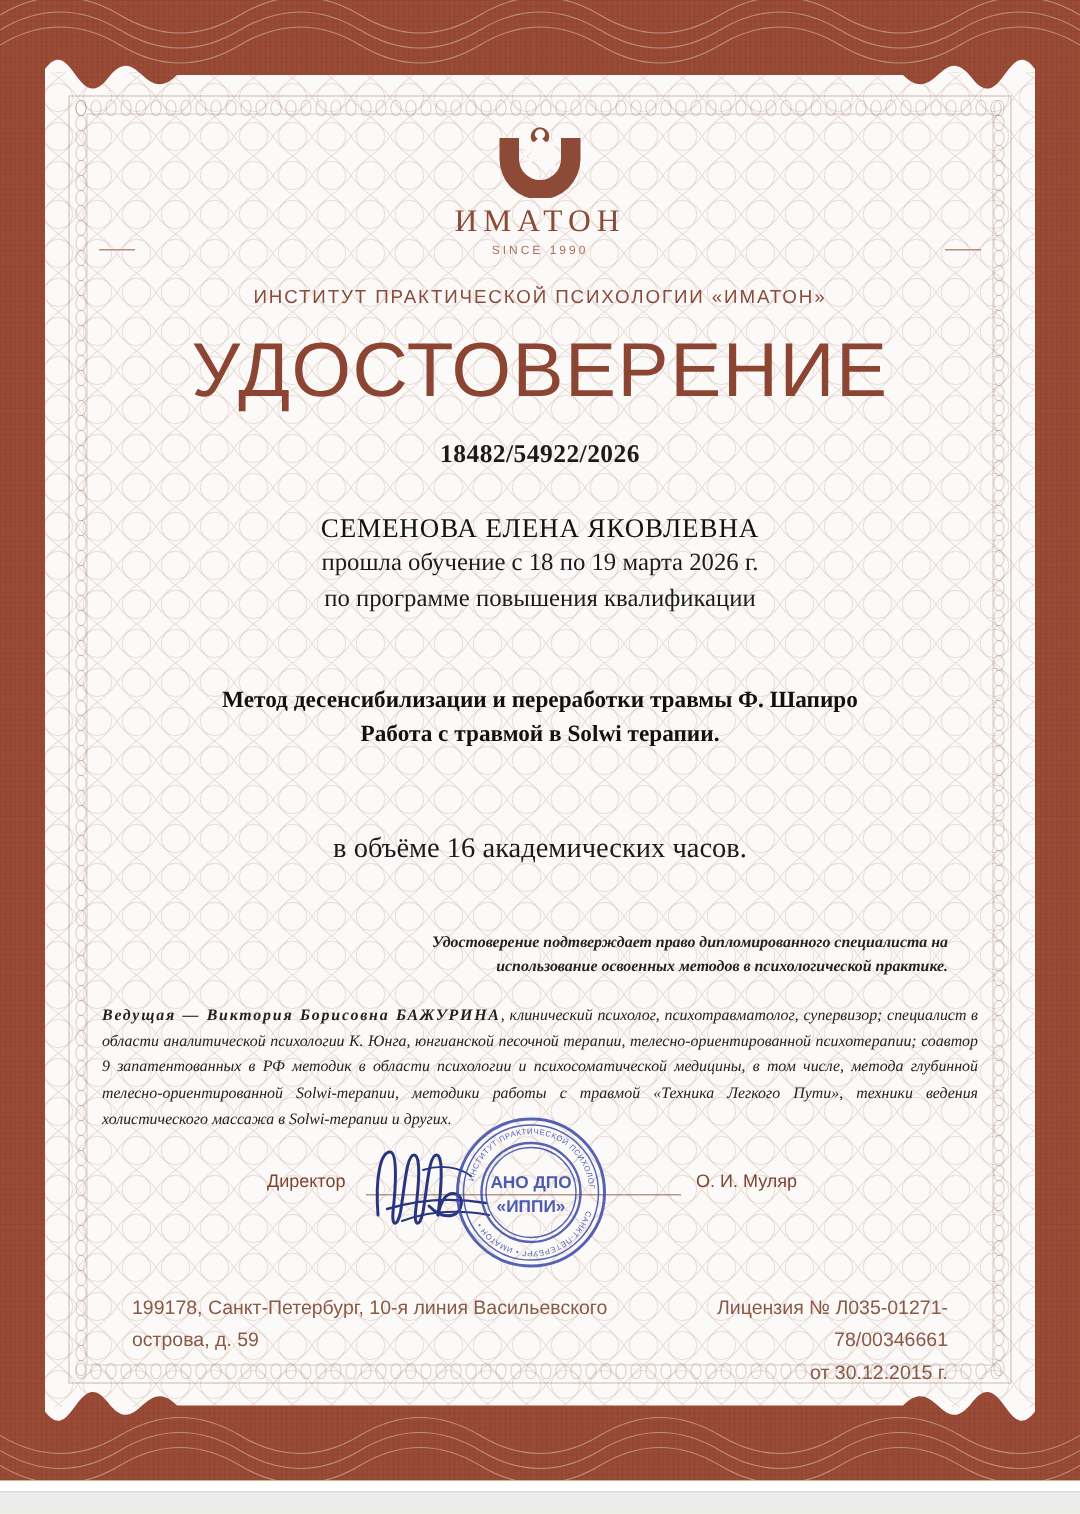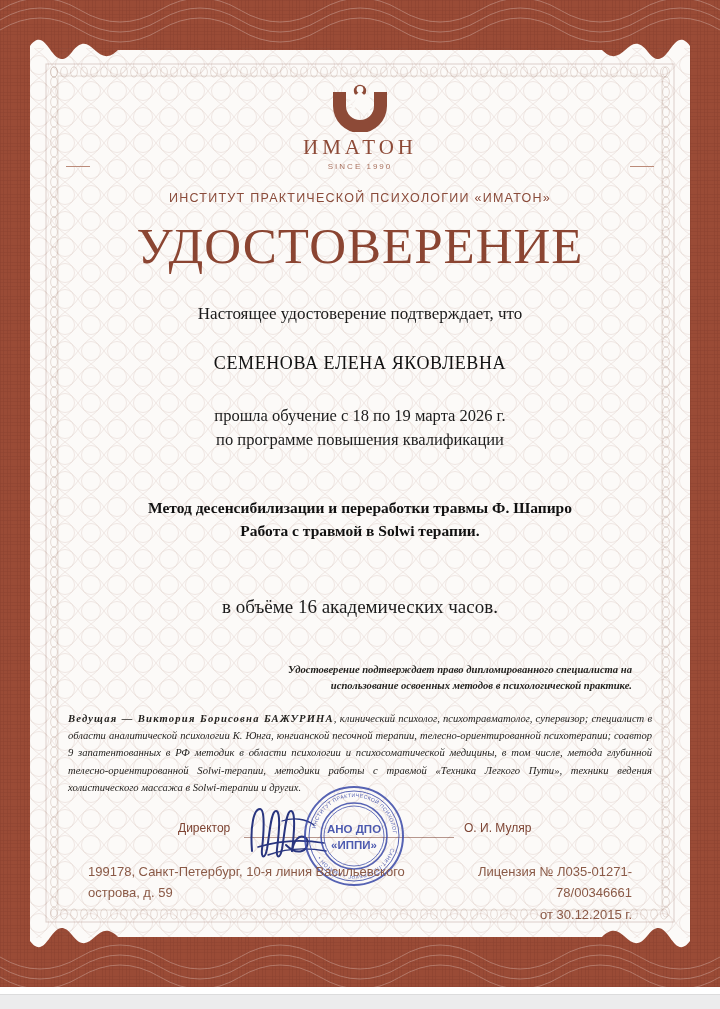--- a/index.html
+++ b/index.html
@@ -101,21 +101,21 @@
     text-align: center;
     font-family: "Liberation Sans", sans-serif;
     font-size: 12.5px;
     letter-spacing: 1.25px;
     color: #8a4b3a;
   }
 
   .doc-title {
     margin-top: 16px;
     text-align: center;
-    font-family: Liberation Serif, serif;
+    font-family: Liberation Sans, sans-serif;
     font-size: 51px;
     letter-spacing: 1px;
     color: #8b4532;
     line-height: 1;
   }
 
   .doc-number {
     margin-top: 21px;
     text-align: center;
     font-family: "Liberation Serif", serif;
@@ -135,21 +135,20 @@
   .recipient-name {
     margin-top: 29px;
     text-align: center;
     font-size: 18px;
     font-weight: normal;
     letter-spacing: 0.6px;
     color: #111111;
   }
 
   .study-period {
-    margin-top: 30px;
     text-align: center;
     font-size: 16.5px;
     color: #1b1b1b;
     line-height: 1.45;
   }
 
   .course-title {
     margin-top: 44px;
     text-align: center;
     font-size: 15.5px;
@@ -624,22 +623,22 @@
         <span class="rule"></span>
         <span>SINCE 1990</span>
         <span class="rule"></span>
       </div>
     </div>
 
     <div class="institute-line">ИНСТИТУТ ПРАКТИЧЕСКОЙ ПСИХОЛОГИИ «ИМАТОН»</div>
 
     <div class="doc-title">УДОСТОВЕРЕНИЕ</div>
 
-
-    <div class="confirm-line">Настоящее удостоверение подтверждает, что</div>
+    <div class="doc-number">18482/54922/2026</div>
+
 
     <div class="recipient-name">СЕМЕНОВА ЕЛЕНА ЯКОВЛЕВНА</div>
 
     <div class="study-period">
       <div>прошла обучение с 18 по 19 марта 2026 г.</div>
       <div>по программе повышения квалификации</div>
     </div>
 
     <div class="course-title">
       <div>Метод десенсибилизации и переработки травмы Ф. Шапиро</div>

